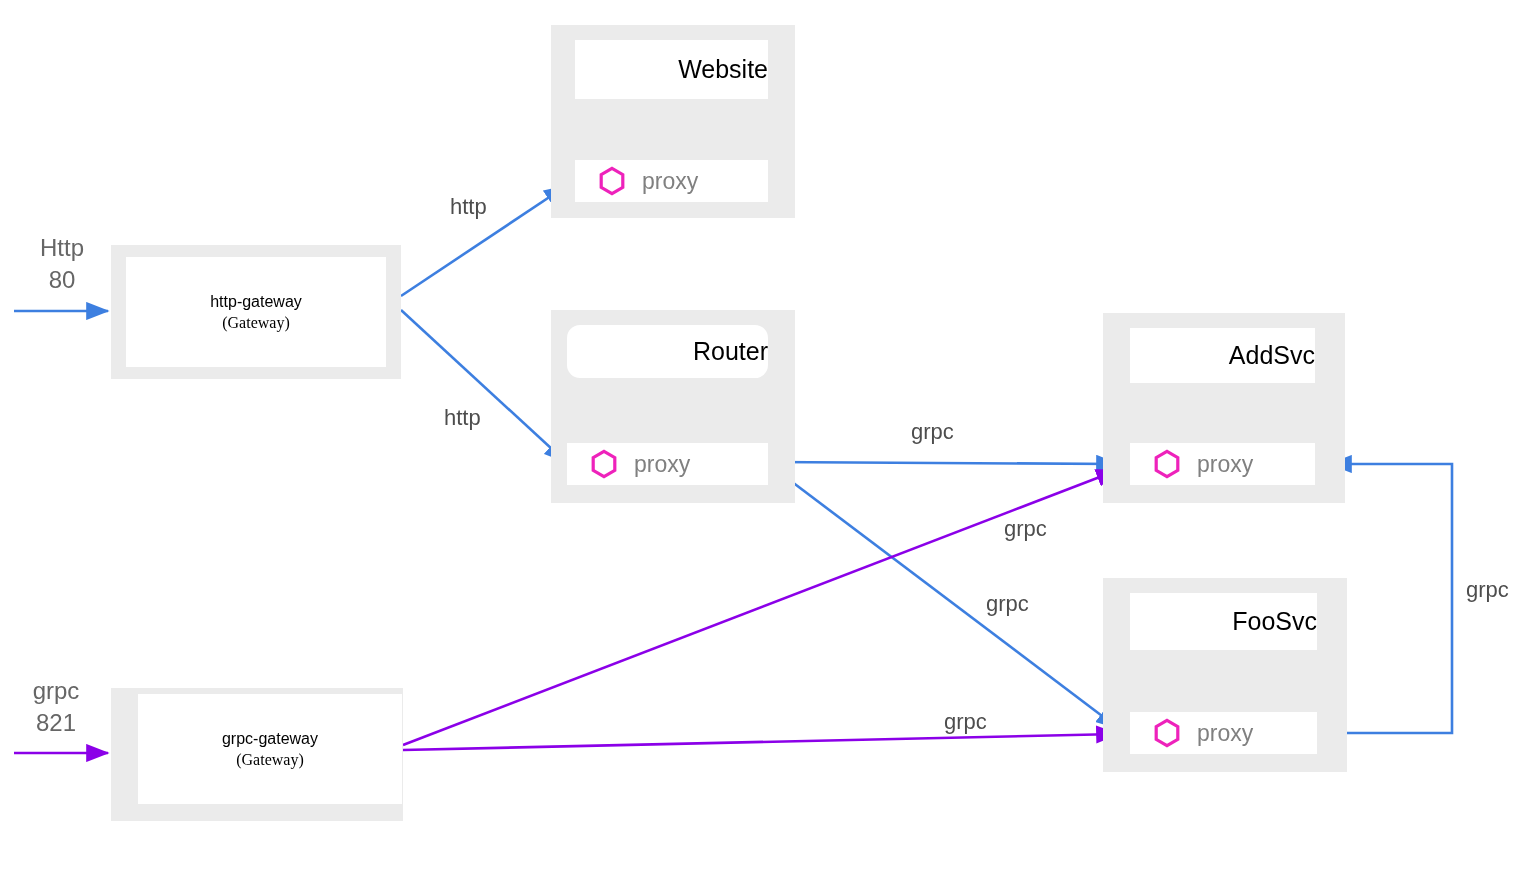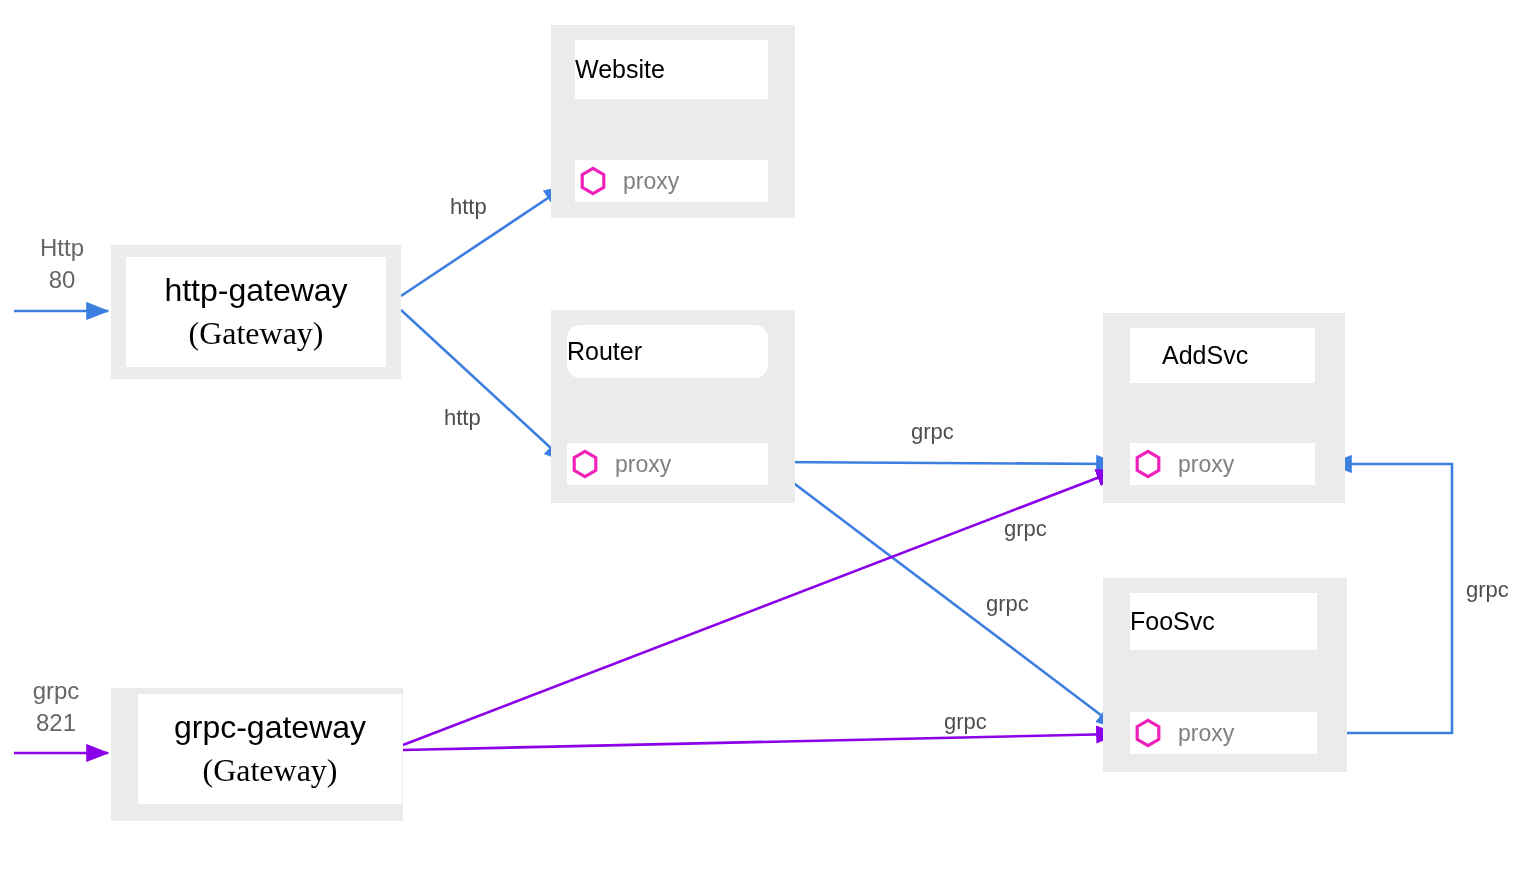--- a/index.html
+++ b/index.html
@@ -34,49 +34,49 @@
   }
   .gw-inner {
     position: absolute;
     background: #ffffff;
     display: flex;
     flex-direction: column;
     align-items: center;
     justify-content: center;
     text-align: center;
     color: #000000;
-    font-size: 32px;
+    font-size: 16px;
     line-height: 1.34;
     box-sizing: border-box;
   }
   .gw-inner .l2 { display: block; font-family: Liberation Serif, serif; }
 
   
   .svc-node {
     position: absolute;
     background: #ebebeb;
     box-sizing: border-box;
   }
   .svc-title {
     position: absolute;
     background: #ffffff;
     display: flex;
     align-items: center;
-    justify-content: flex-start;
+    justify-content: flex-end;
     color: #000000;
     font-size: 25px;
     box-sizing: border-box;
   }
   .svc-proxy {
     position: absolute;
     background: #ffffff;
     display: flex;
     align-items: center;
     box-sizing: border-box;
-    padding-left: 4px;
+    padding-left: 23px;
   }
   .svc-proxy .proxy-label {
     color: #808080;
     font-size: 23px;
     margin-left: 16px;
   }
   .hex-icon {
     width: 28px;
     height: 30px;
     flex: 0 0 auto;

